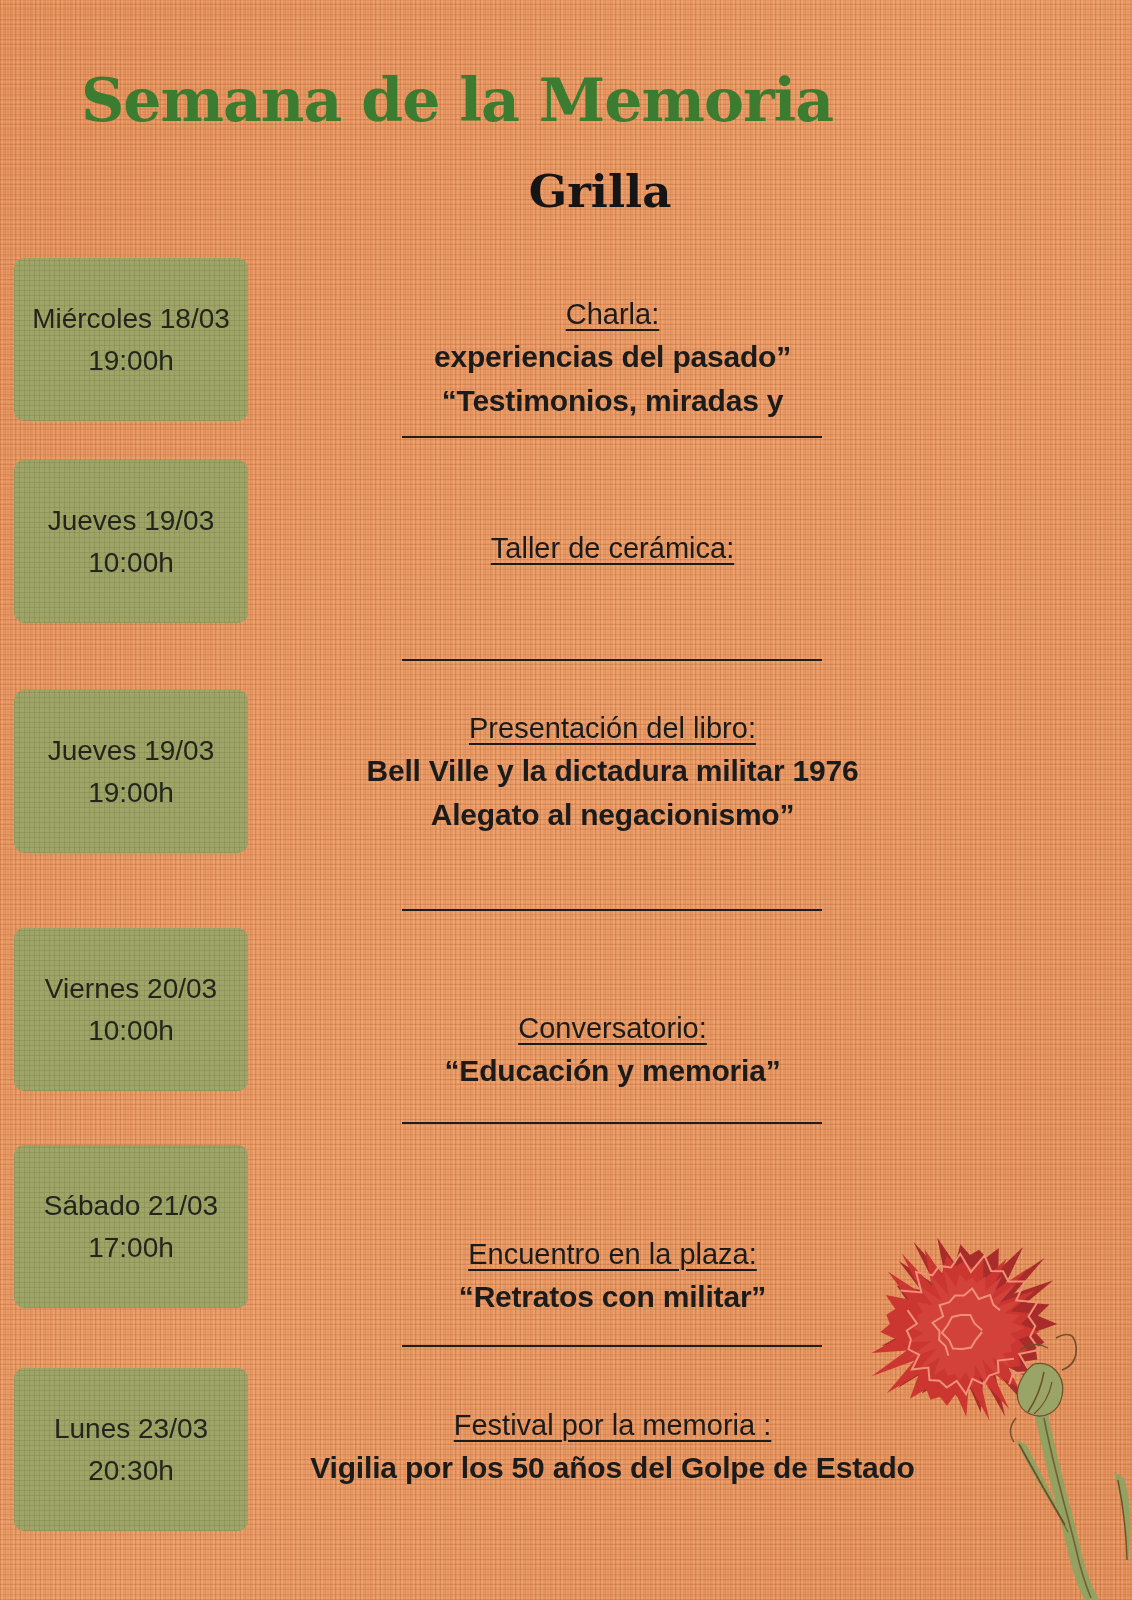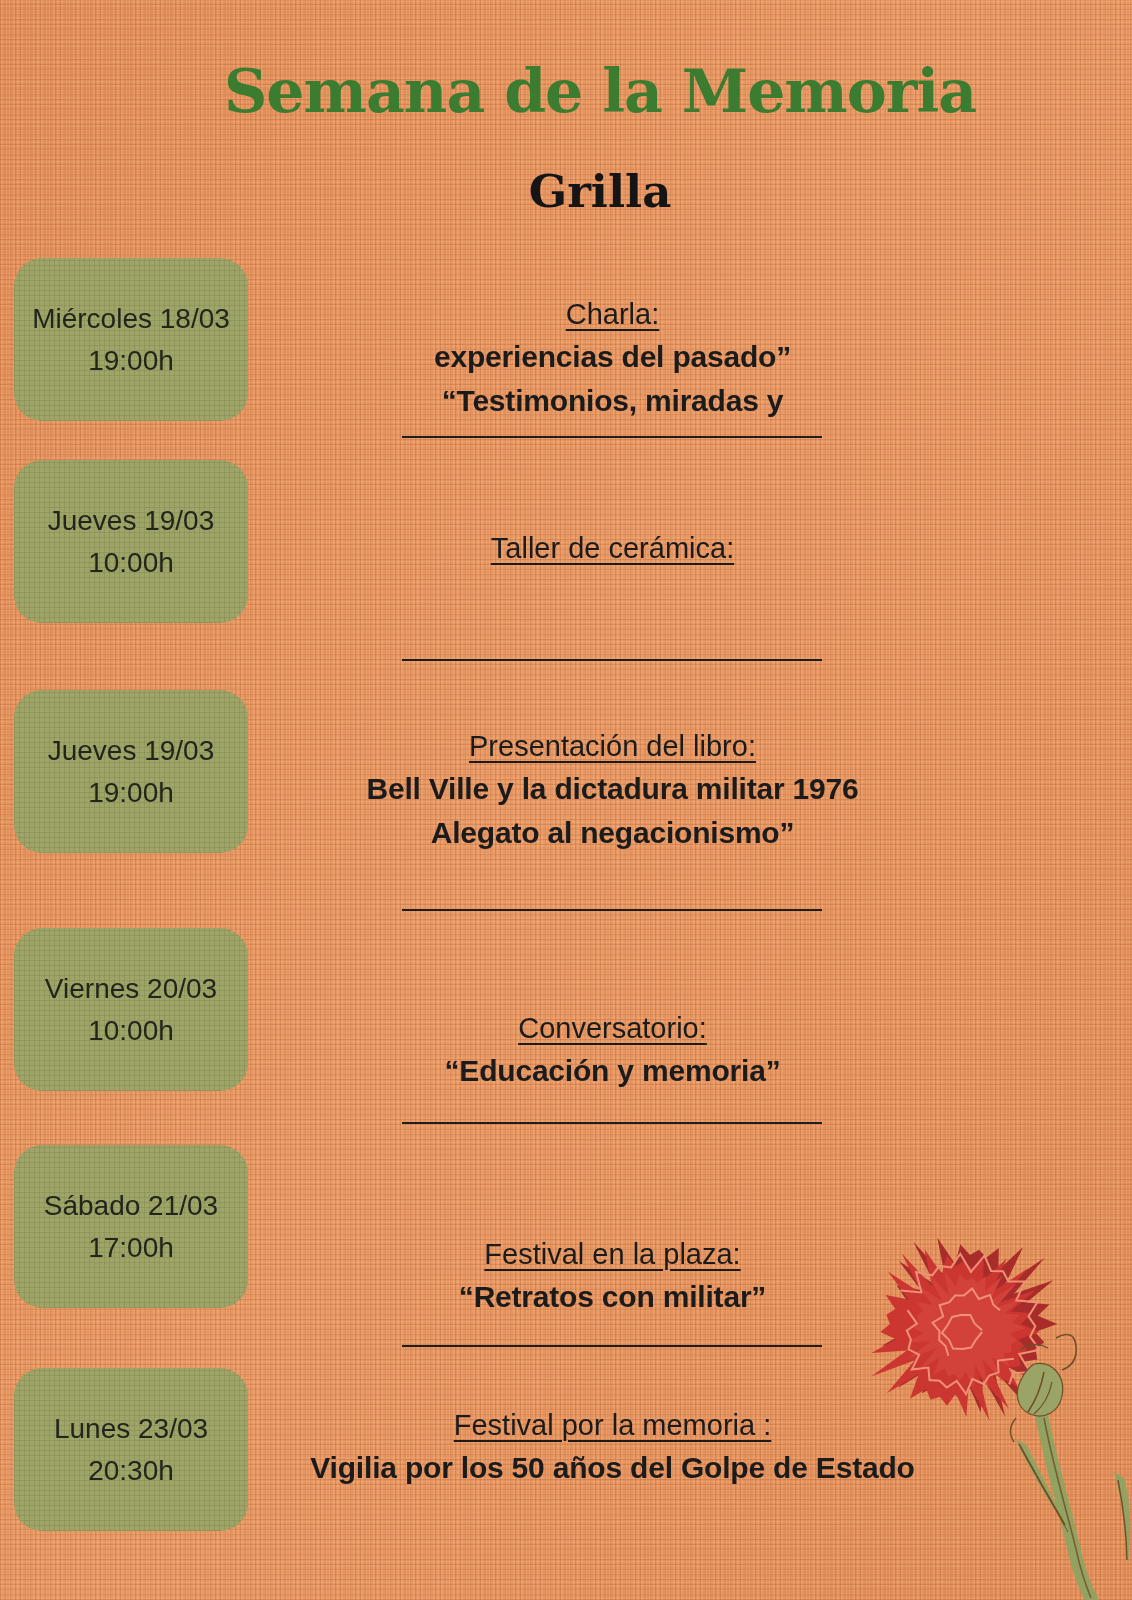--- a/index.html
+++ b/index.html
@@ -8,31 +8,31 @@
     position:relative;width:1132px;height:1600px;overflow:hidden;
     background-color:#e18c58;
     background-image:
       repeating-linear-gradient(90deg, rgba(186,99,52,.30) 0 1px, rgba(0,0,0,0) 1px 5px),
       repeating-linear-gradient(0deg,  rgba(186,99,52,.30) 0 1px, rgba(0,0,0,0) 1px 5px),
       repeating-linear-gradient(90deg, rgba(247,183,130,.30) 1px 3px, rgba(0,0,0,0) 3px 5px),
       repeating-linear-gradient(0deg,  rgba(247,183,130,.22) 1px 3px, rgba(0,0,0,0) 3px 5px),
       linear-gradient(118deg, rgba(206,117,60,.14), rgba(255,214,166,.12) 48%, rgba(201,110,58,.16));
   }
   .title{
-    position:absolute;top:54px;left:68px;right:0;margin:4px;text-align:center;
+    position:absolute;top:54px;left:68px;right:0;margin:13px;
     font-family:"DejaVu Serif",serif;font-weight:700;font-size:60px;line-height:1.1;
     color:#3c7c30;white-space:nowrap;letter-spacing:-1px;
   }
   .subtitle{
     position:absolute;top:150px;left:68px;right:0;margin:16px;text-align:center;
     font-family:"DejaVu Serif",serif;font-weight:700;font-size:45px;line-height:1.15;
     color:#151515;white-space:nowrap;
   }
   .datebox{
-    position:absolute;left:14px;width:234px;height:163px;border-radius:28px;
+    position:absolute;left:14px;width:234px;height:163px;border-radius:10px;
     background-color:#9fa468;
     background-image:
       repeating-linear-gradient(90deg, rgba(118,126,66,.32) 0 1px, rgba(0,0,0,0) 1px 5px),
       repeating-linear-gradient(0deg,  rgba(118,126,66,.32) 0 1px, rgba(0,0,0,0) 1px 5px);
     display:flex;flex-direction:column;align-items:center;justify-content:center;
     color:#23251c;font-size:28px;line-height:1.5;text-align:center;
   }
   .datebox .date,.datebox .time{white-space:nowrap;}
   .event{
     position:absolute;left:330px;width:565px;text-align:center;color:#1b1b1b;
@@ -77,21 +77,21 @@
   </div>
   <div class="event" style="top:480px">
     <div><span class="heading">Taller de cerámica:</span></div>
   </div>
   <div class="divider" style="top:659px"></div>
 
   <div class="datebox" style="top:690px">
     <div class="date">Jueves 19/03</div>
     <div class="time">19:00h</div>
   </div>
-  <div class="event" style="top:678px">
+  <div class="event" style="top:660px">
     <div><span class="heading">Presentación del libro:</span></div>
     <div class="bold-line">Bell Ville y la dictadura militar 1976</div>
     <div class="bold-line">Alegato al negacionismo”</div>
   </div>
   <div class="divider" style="top:909px"></div>
 
   <div class="datebox" style="top:928px">
     <div class="date">Viernes 20/03</div>
     <div class="time">10:00h</div>
   </div>
@@ -99,21 +99,21 @@
     <div><span class="heading">Conversatorio: </span></div>
     <div class="bold-line">“Educación y memoria”</div>
   </div>
   <div class="divider" style="top:1122px"></div>
 
   <div class="datebox" style="top:1145px">
     <div class="date">Sábado 21/03</div>
     <div class="time">17:00h</div>
   </div>
   <div class="event" style="top:1186px">
-    <div><span class="heading">Festival en la plaza:</span></div>
+    <div><span class="heading">Encuentro en la plaza:</span></div>
     <div class="bold-line">“Retratos con militar”</div>
   </div>
   <div class="divider" style="top:1345px"></div>
 
   <div class="datebox" style="top:1368px">
     <div class="date">Lunes 23/03</div>
     <div class="time">20:30h</div>
   </div>
   <div class="event wide" style="top:1357px">
     <div><span class="heading">Festival por la memoria : </span></div>

